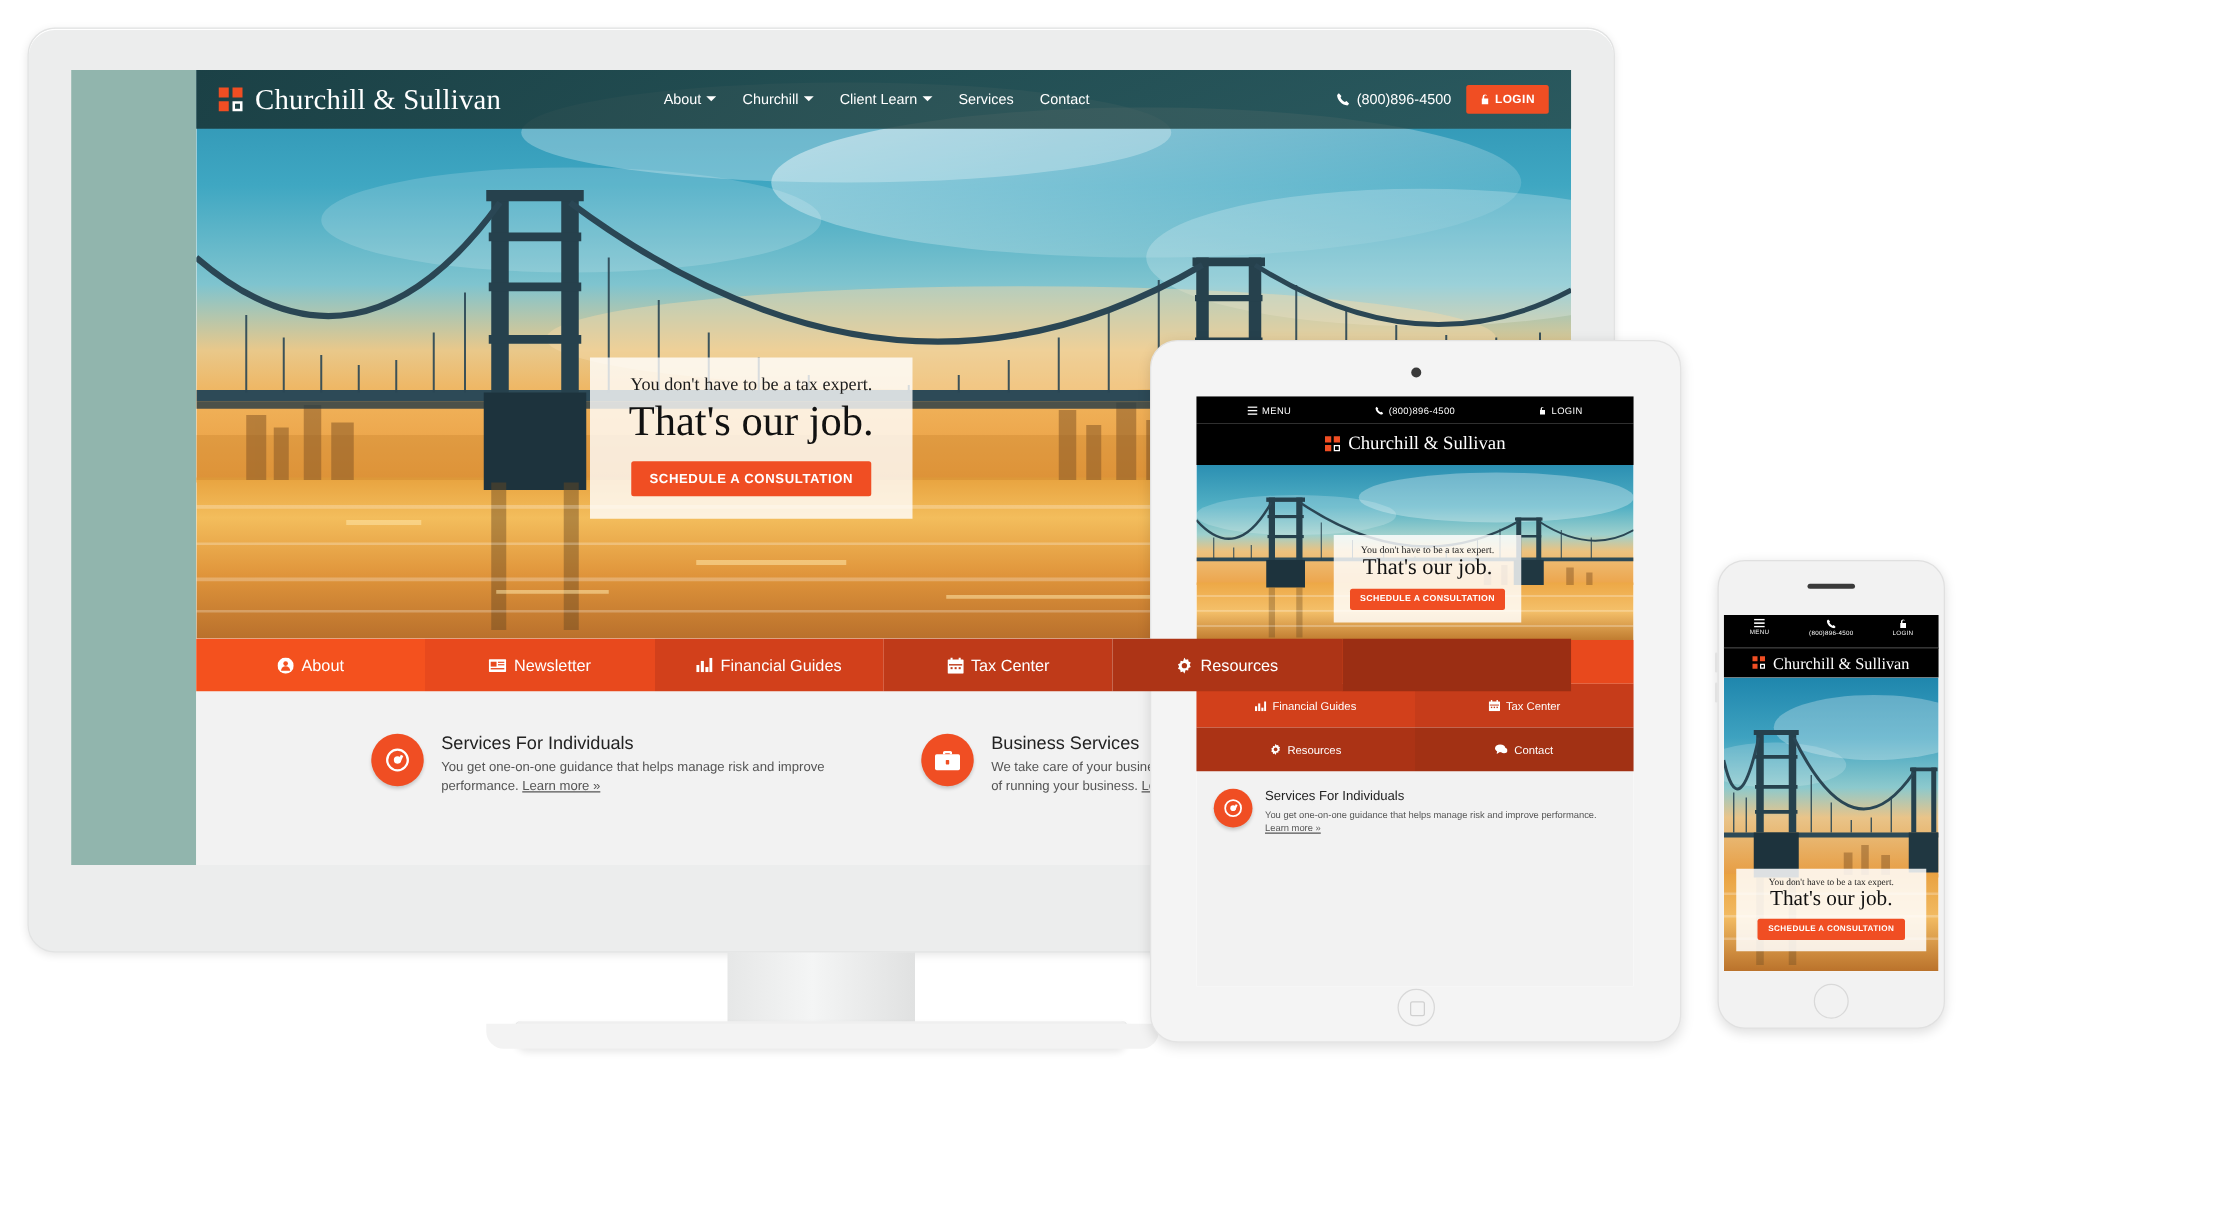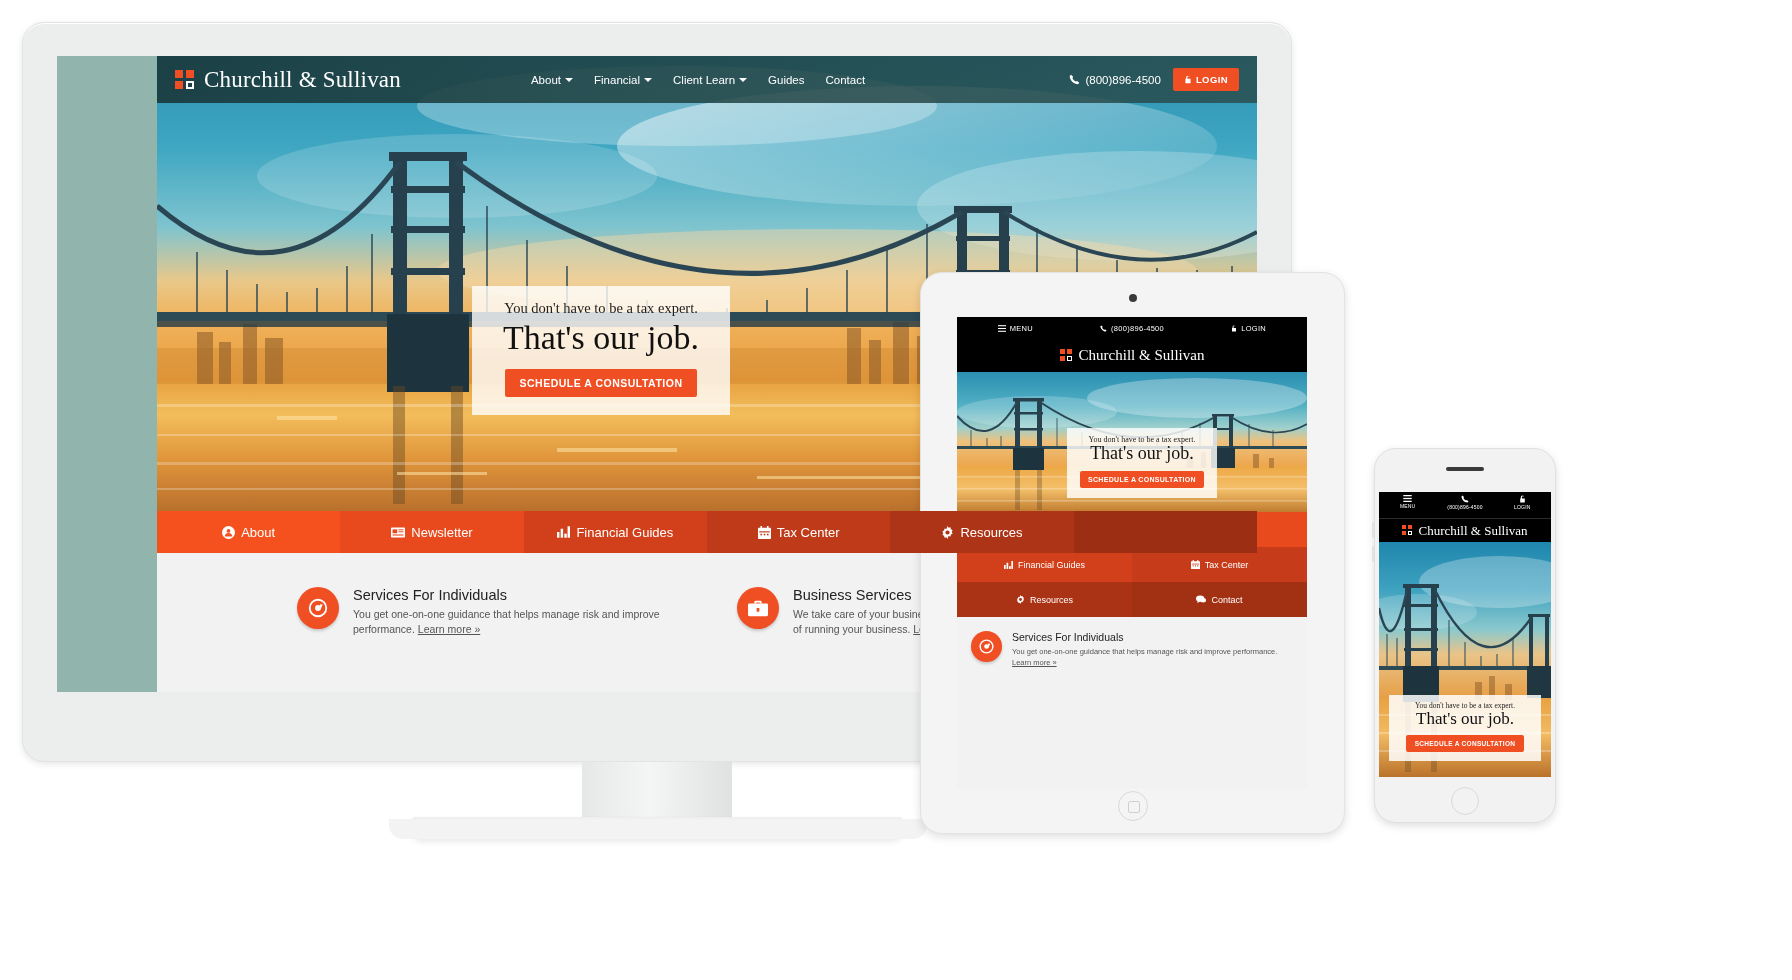--- a/index.html
+++ b/index.html
@@ -319,23 +319,23 @@
               <span class="brand-mark">
                 <i></i>
                   <i></i>
                   <i></i>
                   <i></i>
               </span>
               <span class="brand-name">Churchill &amp; Sullivan</span>
             </div>
             <div class="nav">
               <a href="#"><span>About</span><span class="caret"></span></a>
-              <a href="#"><span>Financial</span><span class="caret"></span></a>
+              <a href="#"><span>Churchill</span><span class="caret"></span></a>
               <a href="#"><span>Client Learn</span><span class="caret"></span></a>
-              <a href="#">Guides</a>
+              <a href="#">Services</a>
               <a href="#">Contact</a>
             </div>
             <div class="topright">
               <span class="phone">
                 <svg width="11" height="11" viewBox="0 0 16 16" fill="#fff">
                     <path d="M3 1 1 3c0 6 6 12 12 12l2-2-3-3-2 1c-2-1-4-3-5-5l1-2z"></path>
                   </svg>
                 <span>(800)896-4500</span>
               </span>
               <span class="login-btn">

